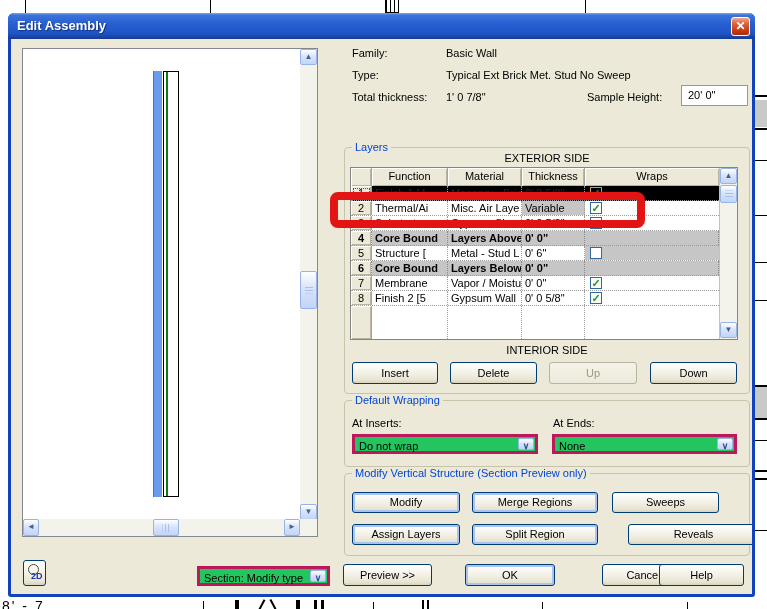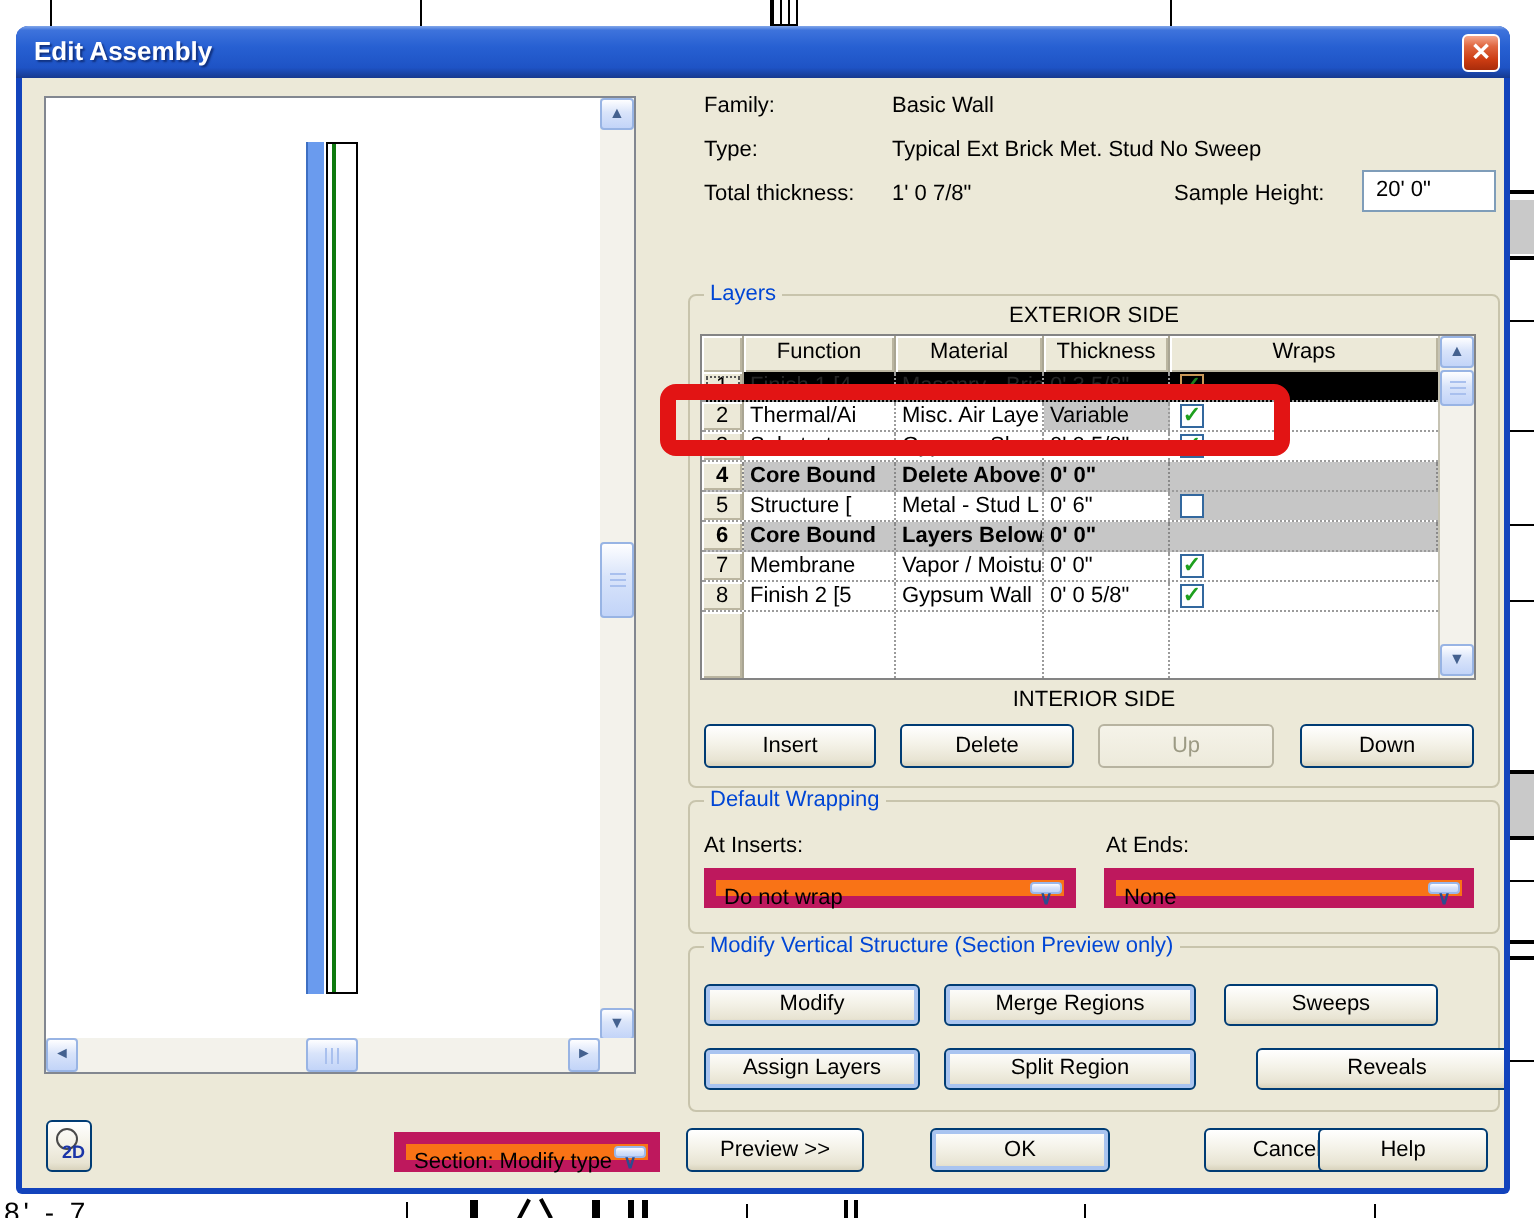--- a/index.html
+++ b/index.html
@@ -69,21 +69,21 @@
   #tbl-filler { display:flex; height:33px; width:368px; }
   #tbl-sb { position:absolute; right:0; top:0; width:18px; height:171px; border-left:1px solid #C6C3B3; }
 
   
   .xp-btn { position:absolute; border:1px solid #003C74; border-radius:3px; font-size:11px; color:#000; text-align:center;
             background:linear-gradient(180deg,#fff 0%,#F4F2E8 45%,#E8E4D3 85%,#D9D3BD 100%); cursor:pointer; }
   .xp-btn.focus { box-shadow:inset 0 0 0 2px #A9C4F0; }
   .xp-btn.disabled { color:#9C9A84; border-color:#B7B3A0; background:linear-gradient(180deg,#F5F3E9,#EDEADB); cursor:default; }
 
   
-  .combo { position:absolute; background:#f97316; border:6px solid #be185d; font-size:11px; }
+  .combo { position:absolute; background:#22c55e; border:3px solid #be185d; font-size:11px; }
   .combo .txt { position:absolute; left:4px; top:3px; white-space:nowrap; }
   .combo .arrow { position:absolute; right:1px; top:1px; bottom:1px; width:16px; border:1px solid #9BB7E9; border-radius:2px;
                   background:linear-gradient(180deg,#FEFEFF,#D9E4FA 45%,#C2D4F8); color:#2C4D8F; font-size:9px; font-weight:bold;
                   text-align:center; line-height:15px; }
 
   
   #btn-2d { position:absolute; left:12px; top:521px; width:23px; height:26px; }
   #icon-2d-circle { position:absolute; left:4px; top:3px; width:11px; height:11px; border:1.5px solid #4a4a4a; border-radius:50%; }
   #icon-2d-text { position:absolute; left:7px; top:10px; font-size:9px; font-weight:bold; color:#1a35a8; }
 
@@ -202,21 +202,21 @@
           <div class="trow normal">
             <div class="tcell c-num">3</div>
             <div class="tcell c-fn">Substrate</div>
             <div class="tcell c-mat">Gypsum Sheat</div>
             <div class="tcell c-th">0' 0 5/8"</div>
             <div class="tcell c-wr"><span class="cb checked">✓</span></div>
           </div>
           <div class="trow core">
             <div class="tcell c-num">4</div>
             <div class="tcell c-fn">Core Bound</div>
-            <div class="tcell c-mat">Delete Above</div>
+            <div class="tcell c-mat">Layers Above</div>
             <div class="tcell c-th">0'  0"</div>
             <div class="tcell c-wr"></div>
           </div>
           <div class="trow structure">
             <div class="tcell c-num">5</div>
             <div class="tcell c-fn">Structure [</div>
             <div class="tcell c-mat">Metal - Stud L</div>
             <div class="tcell c-th">0'  6"</div>
             <div class="tcell c-wr gray"><span class="cb unchecked"></span></div>
           </div>

